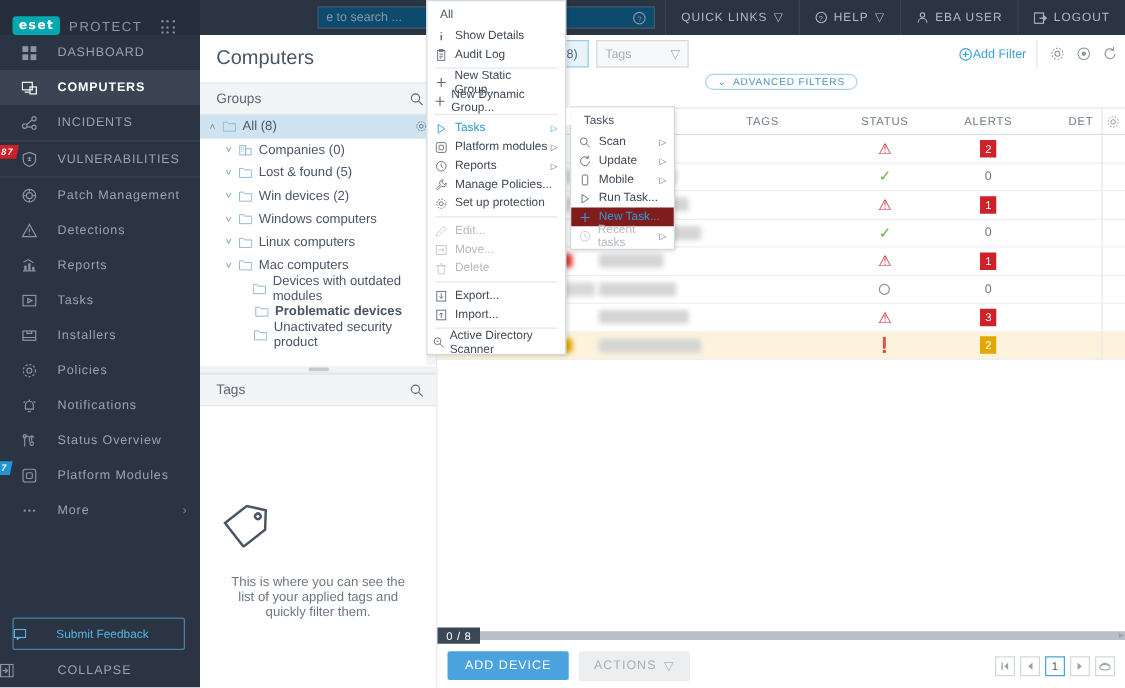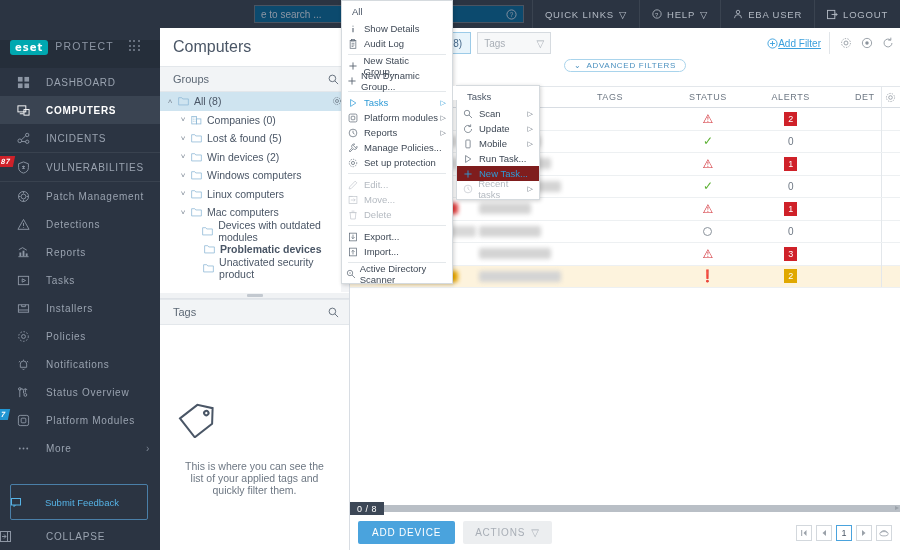--- a/index.html
+++ b/index.html
@@ -11,23 +11,22 @@
     color: #333;
     position: relative;
   }
 
   
   #sidebar {
     position:absolute; left:0; top:0; width:160px; height:550px;
     background:#2b3442; color:#9aa3b0;
   }
   #brandbar {
-    height:28px; display:flex; align-items:flex-start; padding-left:10px;
+    height:28px; display:flex; align-items:flex-end; padding-left:10px;
     background:#252e3a;
-    margin-top:40px;
   }
   .eset-logo {
     background:#00a8b0; color:#ffffff; font-weight:bold; font-size:10px;
     padding:2px 5px 2px 5px; border-radius:3px; letter-spacing:1px;
     font-family:"DejaVu Sans", sans-serif;
   }
   .brand-word { font-size:10.5px; letter-spacing:1.2px; color:#8d96a4; margin-left:7px;}
   .grid-dots {
     margin-left:15px; width:12px; height:12px;
     display:grid; grid-template-columns:repeat(3,1fr); grid-template-rows:repeat(3,1fr);
@@ -56,21 +55,21 @@
   }
   .nav-badge.red { background:#cf2129; }
   .nav-badge.blue { background:#2196d3; }
   .nav-badge:after{
     content:""; position:absolute; right:-5px; top:0; width:0;height:0;
     border-left:5px solid transparent; border-top:0 solid transparent;
   }
   .badge-skew { transform: skewX(-12deg); }
 
   #feedback-btn {
-    position:absolute; left:10px; bottom:30px; right:12px; height:36px;
+    position:absolute; left:10px; bottom:30px; right:12px; height:26px;
     border:1px solid #4a7fa8; border-radius:2px;
     display:flex; align-items:center; color:#56b3e6; font-size:9.5px;
   }
   #feedback-btn .fb-ic { width:34px; text-align:center; }
   #collapse-row {
     position:absolute; left:0; bottom:3px; height:22px; width:160px;
     display:flex; align-items:center; font-size:10px; letter-spacing:.8px; color:#9aa3b0;
   }
   #collapse-row .ni-icon { width:46px; text-align:center; flex:0 0 46px;}
 
@@ -146,21 +145,21 @@
   .allbtn {
     height:22px;border:1px solid #9ccbe8;background:#e8f4fb;color:#45688a;
     display:flex;align-items:center;gap:4px;padding:0 8px;font-size:10px;
   }
   .tagsel {
     height:22px;width:74px;border:1px solid #d6dbe0;background:#f7f8f9;color:#a8aeb6;
     display:flex;align-items:center;padding:0 6px;font-size:10px;margin-left:6px;
   }
   .tagsel .sp{flex:1;}
   #addfilter { margin-left:auto; display:flex; align-items:center; gap:0;
-    color:#3aa0dd; font-size:10px; padding-right:8px; border-right:1px solid #e1e5e9; height:22px;text-decoration:underline;}
+    color:#3aa0dd; font-size:10px; padding-right:8px; border-right:1px solid #e1e5e9; height:22px;}
   #righticons { display:flex; align-items:center; gap:9px; padding-left:10px; color:#8b939c;}
   #advbar { height:14px; display:flex; align-items:center; justify-content:center; }
   #advfilters {
     border:1px solid #a9d4ec; border-radius:8px; color:#4a90bf; font-size:8px;
     letter-spacing:.7px; padding:1px 9px; display:flex; align-items:center; gap:5px;
     background:#fff;
   }
 
   
   #table { position:absolute; left:0; right:0; top:58px; bottom:48px; }

